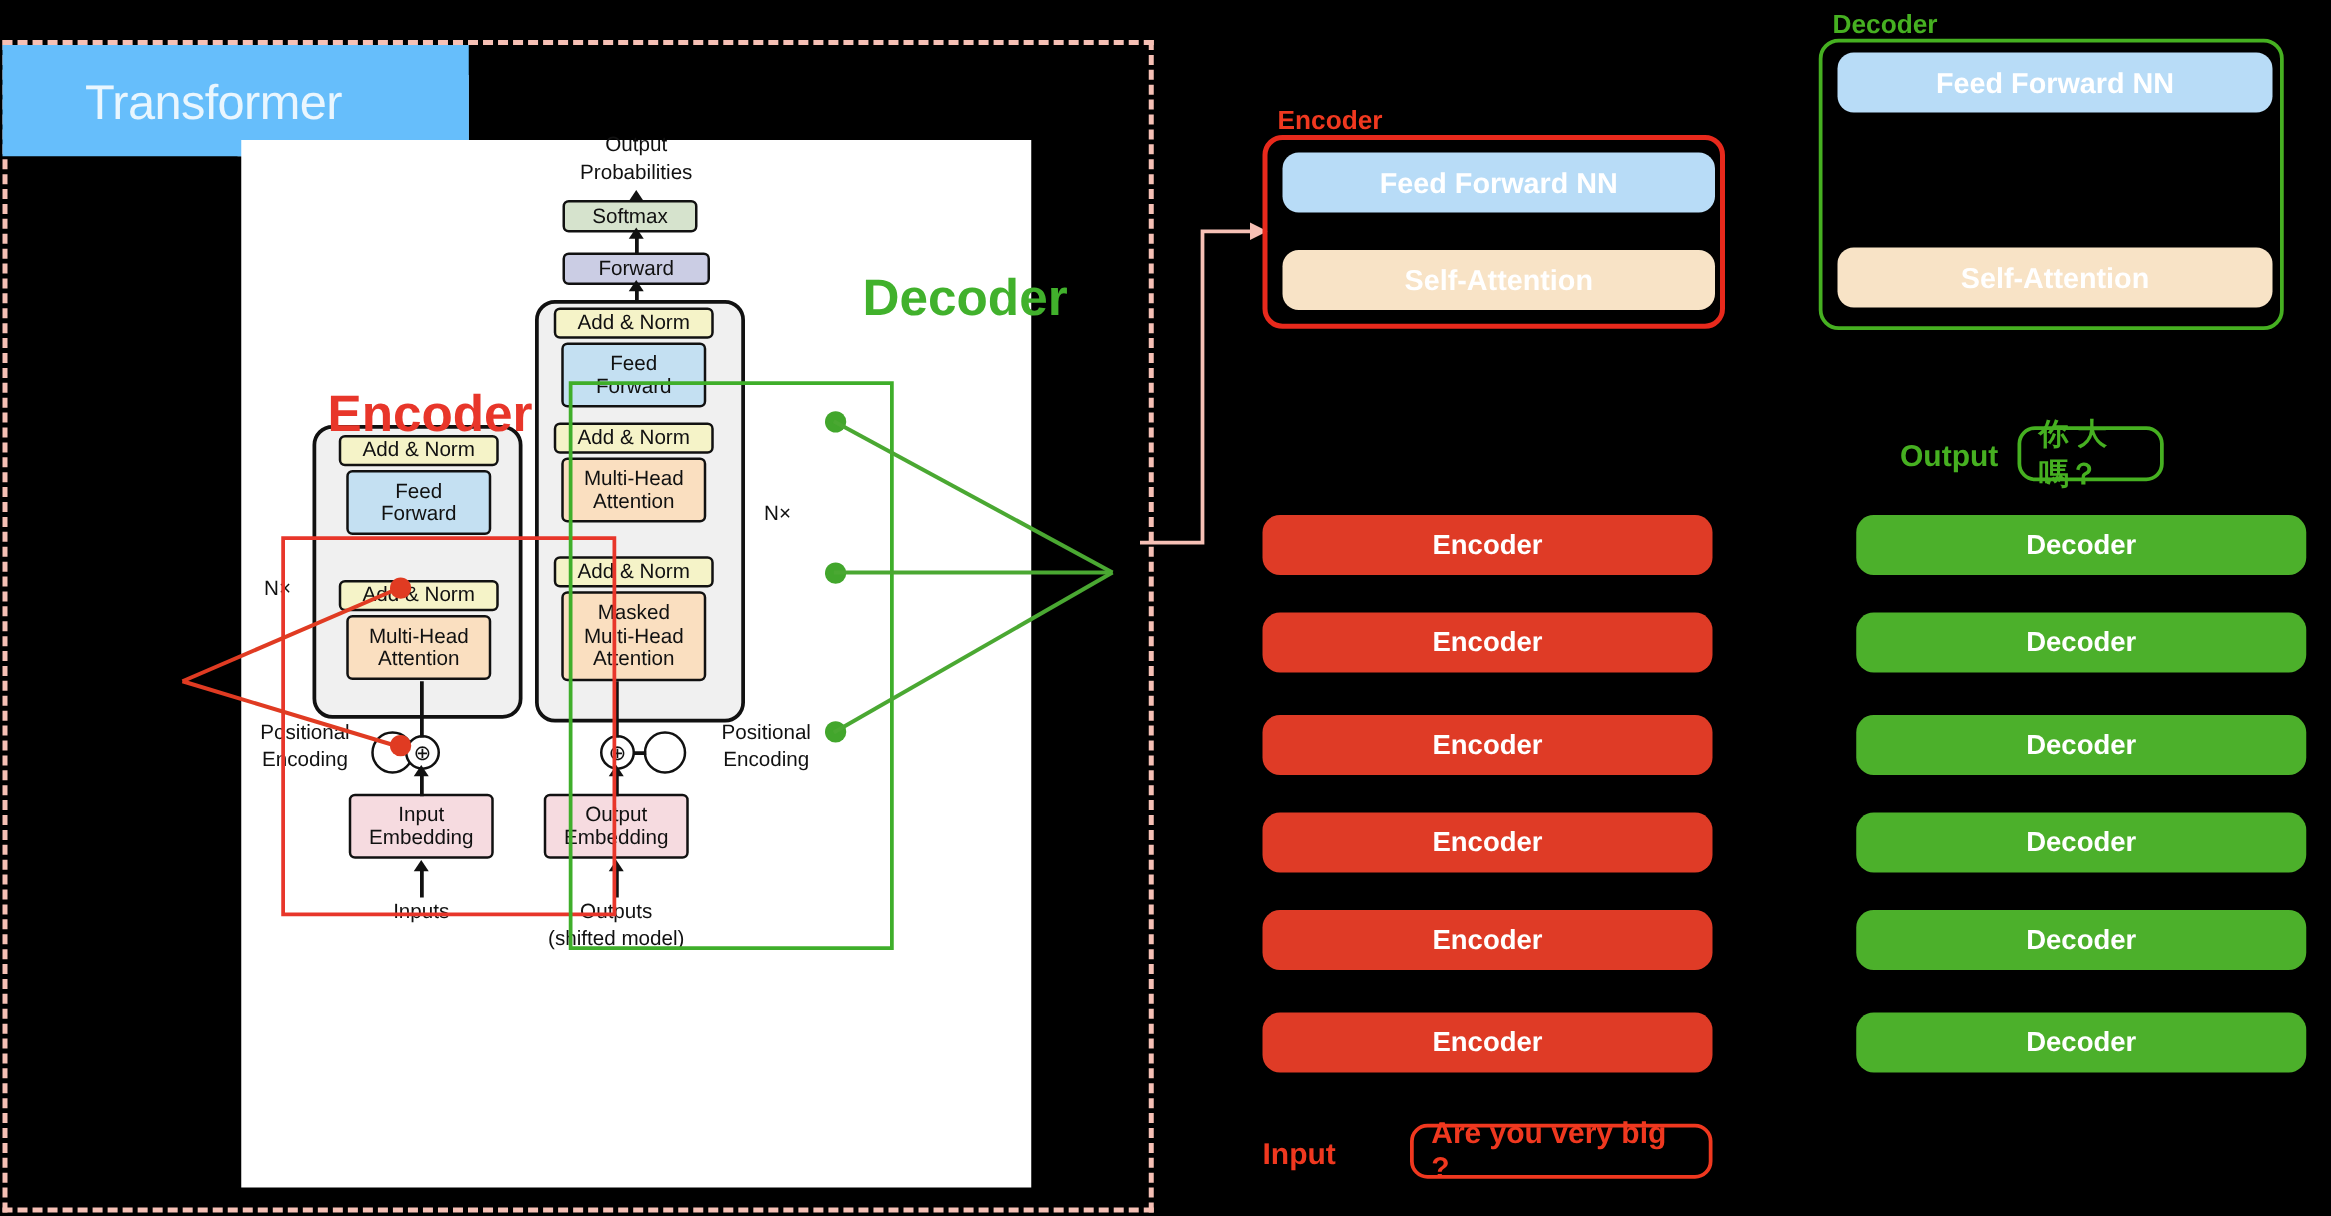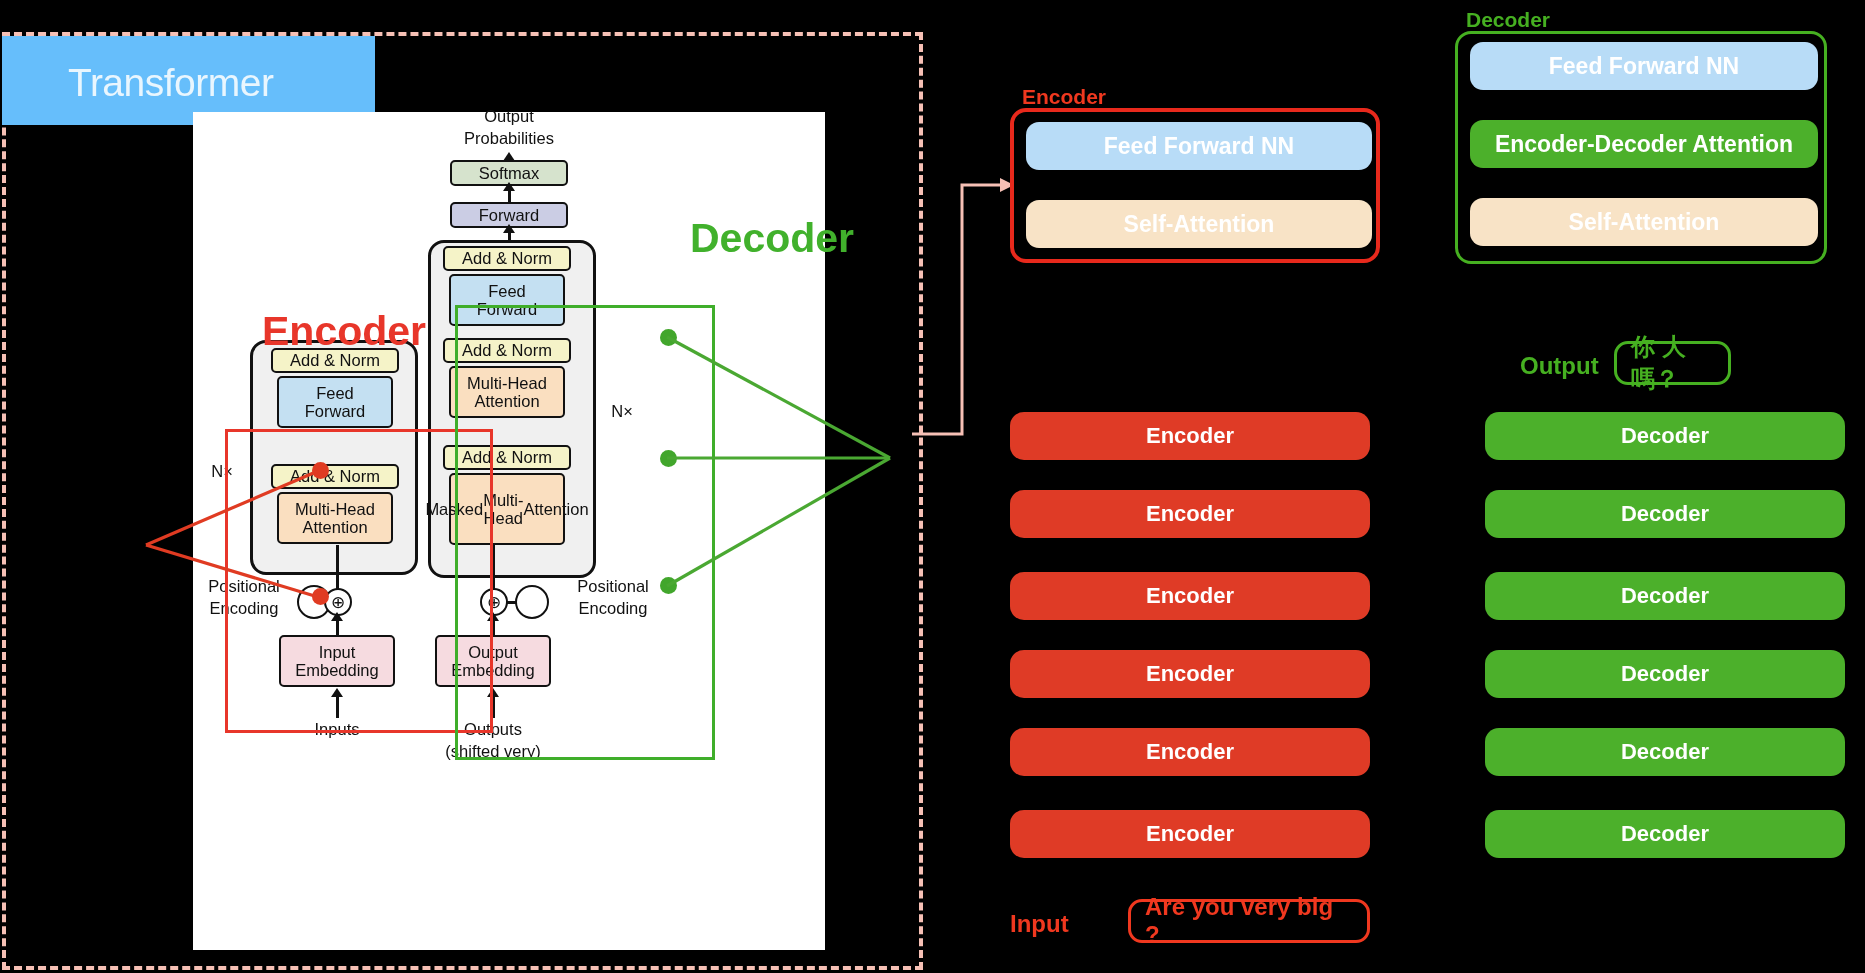--- a/index.html
+++ b/index.html
@@ -132,21 +132,21 @@
   <div class="title-text">Transformer</div>
 
   <div class="figure-panel">
 
     <div class="plaintext" style="left:236px;top:-5px;width:160px;">Output</div>
     <div class="plaintext" style="left:216px;top:17px;width:200px;">Probabilities</div>
 
     <div class="arrow-v" style="left:315px;top:46px;height:20px;"></div>
     <div class="arrowhead" style="left:310px;top:40px;"></div>
 
-    <div class="nbox c-soft" style="left:257px;top:48px;width:118px;height:26px;">Softmax</div>
+    <div class="nbox c-soft" style="left:257px;top:48px;width:108px;height:26px;">Softmax</div>
     <div class="arrow-v" style="left:315px;top:74px;height:20px;"></div>
     <div class="arrowhead" style="left:310px;top:70px;"></div>
     <div class="nbox c-lin" style="left:257px;top:90px;width:118px;height:26px;">Forward</div>
     <div class="arrow-v" style="left:315px;top:116px;height:22px;"></div>
     <div class="arrowhead" style="left:310px;top:112px;"></div>
 
     <div class="stackwrap" style="left:57px;top:228px;width:168px;height:235px;"></div>
     <div class="nbox c-addnorm" style="left:78px;top:236px;width:128px;height:25px;">Add &amp; Norm</div>
     <div class="nbox c-ff" style="left:84px;top:264px;width:116px;height:52px;flex-direction:column;">
       <span>Feed</span>
@@ -164,21 +164,21 @@
     <div class="nbox c-ff" style="left:256px;top:162px;width:116px;height:52px;flex-direction:column;">
       <span>Feed</span>
       <span>Forward</span>
     </div>
     <div class="nbox c-addnorm" style="left:250px;top:226px;width:128px;height:25px;">Add &amp; Norm</div>
     <div class="nbox c-attn" style="left:256px;top:254px;width:116px;height:52px;flex-direction:column;">
       <span>Multi-Head</span>
       <span>Attention</span>
     </div>
     <div class="nbox c-addnorm" style="left:250px;top:333px;width:128px;height:25px;">Add &amp; Norm</div>
-    <div class="nbox c-attn" style="left:256px;top:361px;width:116px;height:72px;flex-direction:row;">
+    <div class="nbox c-attn" style="left:256px;top:361px;width:116px;height:72px;flex-direction:column;">
       <span>Masked</span>
       <span>Multi-Head</span>
       <span>Attention</span>
     </div>
     <div class="plaintext" style="left:400px;top:290px;width:58px;">N×</div>
 
     <div class="plaintext" style="left:-4px;top:465px;width:110px;">Positional</div>
     <div class="plaintext" style="left:-4px;top:487px;width:110px;">Encoding</div>
     <div class="sinecircle" style="left:104px;top:473px;width:34px;height:34px;"></div>
     <div class="hline" style="left:136px;top:489px;width:18px;"></div>
@@ -204,21 +204,21 @@
 
     <div class="nbox c-emb" style="left:242px;top:523px;width:116px;height:52px;flex-direction:column;">
       <span>Output</span>
       <span>Embedding</span>
     </div>
     <div class="arrow-v" style="left:299px;top:505px;height:20px;"></div>
     <div class="arrowhead" style="left:294px;top:500px;"></div>
     <div class="arrow-v" style="left:299px;top:582px;height:24px;"></div>
     <div class="arrowhead" style="left:294px;top:576px;"></div>
     <div class="plaintext" style="left:249px;top:608px;width:102px;">Outputs</div>
-    <div class="plaintext" style="left:230px;top:630px;width:140px;">(shifted very)</div>
+    <div class="plaintext" style="left:230px;top:630px;width:140px;">(shifted model)</div>
 
   </div>
 
   <div class="ov-red" style="left:225px;top:429px;width:268px;height:304px;"></div>
   <div class="ov-green" style="left:455px;top:305px;width:260px;height:455px;"></div>
 
   <div class="lbl-encoder-fig">Encoder</div>
   <div class="lbl-decoder-fig">Decoder</div>
 
   <div class="dot-red" style="left:312px;top:462px;"></div>
@@ -242,21 +242,20 @@
 
   <div class="grp-label red" style="left:1022px;top:85px;">Encoder</div>
   <div class="grp-box red" style="left:1010px;top:108px;width:370px;height:155px;">
     <div class="sub ffnn" style="left:12px;top:10px;width:346px;height:48px;">Feed Forward NN</div>
     <div class="sub selfattn" style="left:12px;top:88px;width:346px;height:48px;">Self-Attention</div>
   </div>
 
   <div class="grp-label green" style="left:1466px;top:8px;">Decoder</div>
   <div class="grp-box green" style="left:1455px;top:31px;width:372px;height:233px;">
     <div class="sub ffnn" style="left:12px;top:8px;width:348px;height:48px;">Feed Forward NN</div>
-    <div class="sub encdecattn" style="left:12px;top:86px;width:348px;height:48px;">Encoder-Decoder Attention</div>
     <div class="sub selfattn" style="left:12px;top:164px;width:348px;height:48px;">Self-Attention</div>
   </div>
 
   <div class="io-label green" style="left:1520px;top:352px;">Output</div>
   <div class="io-pill green" style="left:1614px;top:341px;width:117px;height:44px;">你 大 嗎？</div>
 
   <div class="stackblk enc" style="left:1010px;top:412px;width:360px;height:48px;">Encoder</div>
   <div class="stackblk enc" style="left:1010px;top:490px;width:360px;height:48px;">Encoder</div>
   <div class="stackblk enc" style="left:1010px;top:572px;width:360px;height:48px;">Encoder</div>
   <div class="stackblk enc" style="left:1010px;top:650px;width:360px;height:48px;">Encoder</div>

